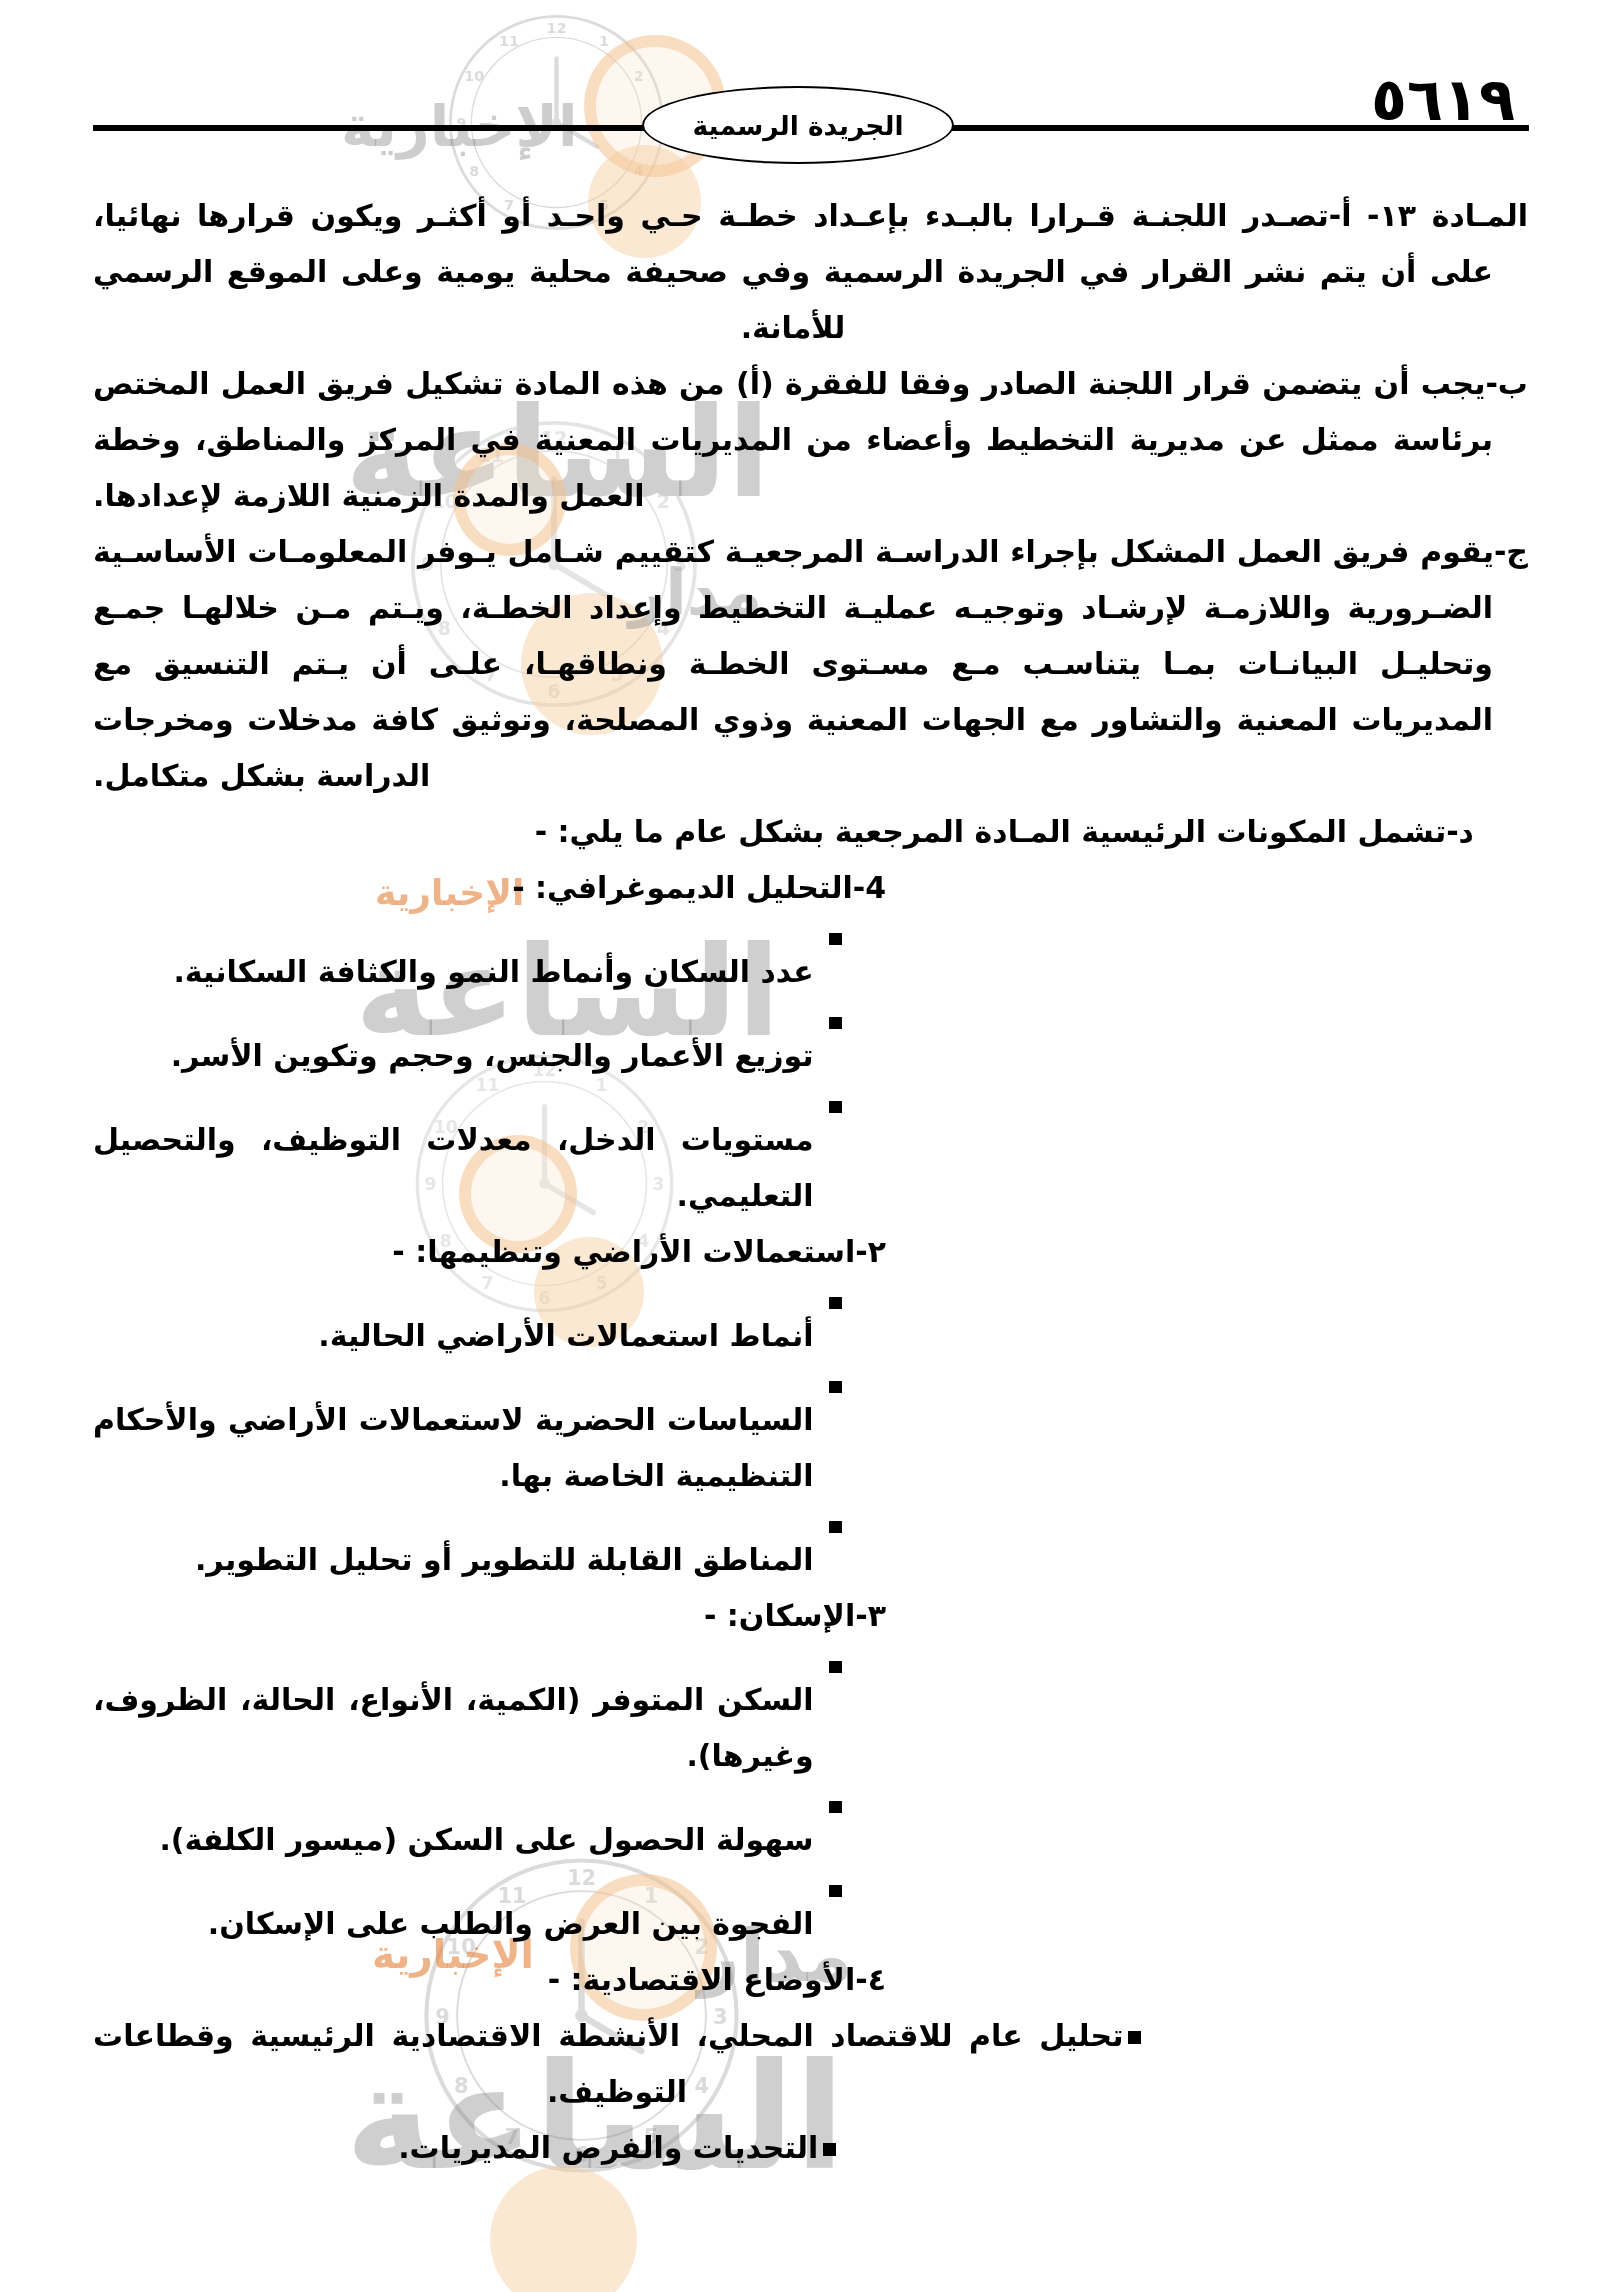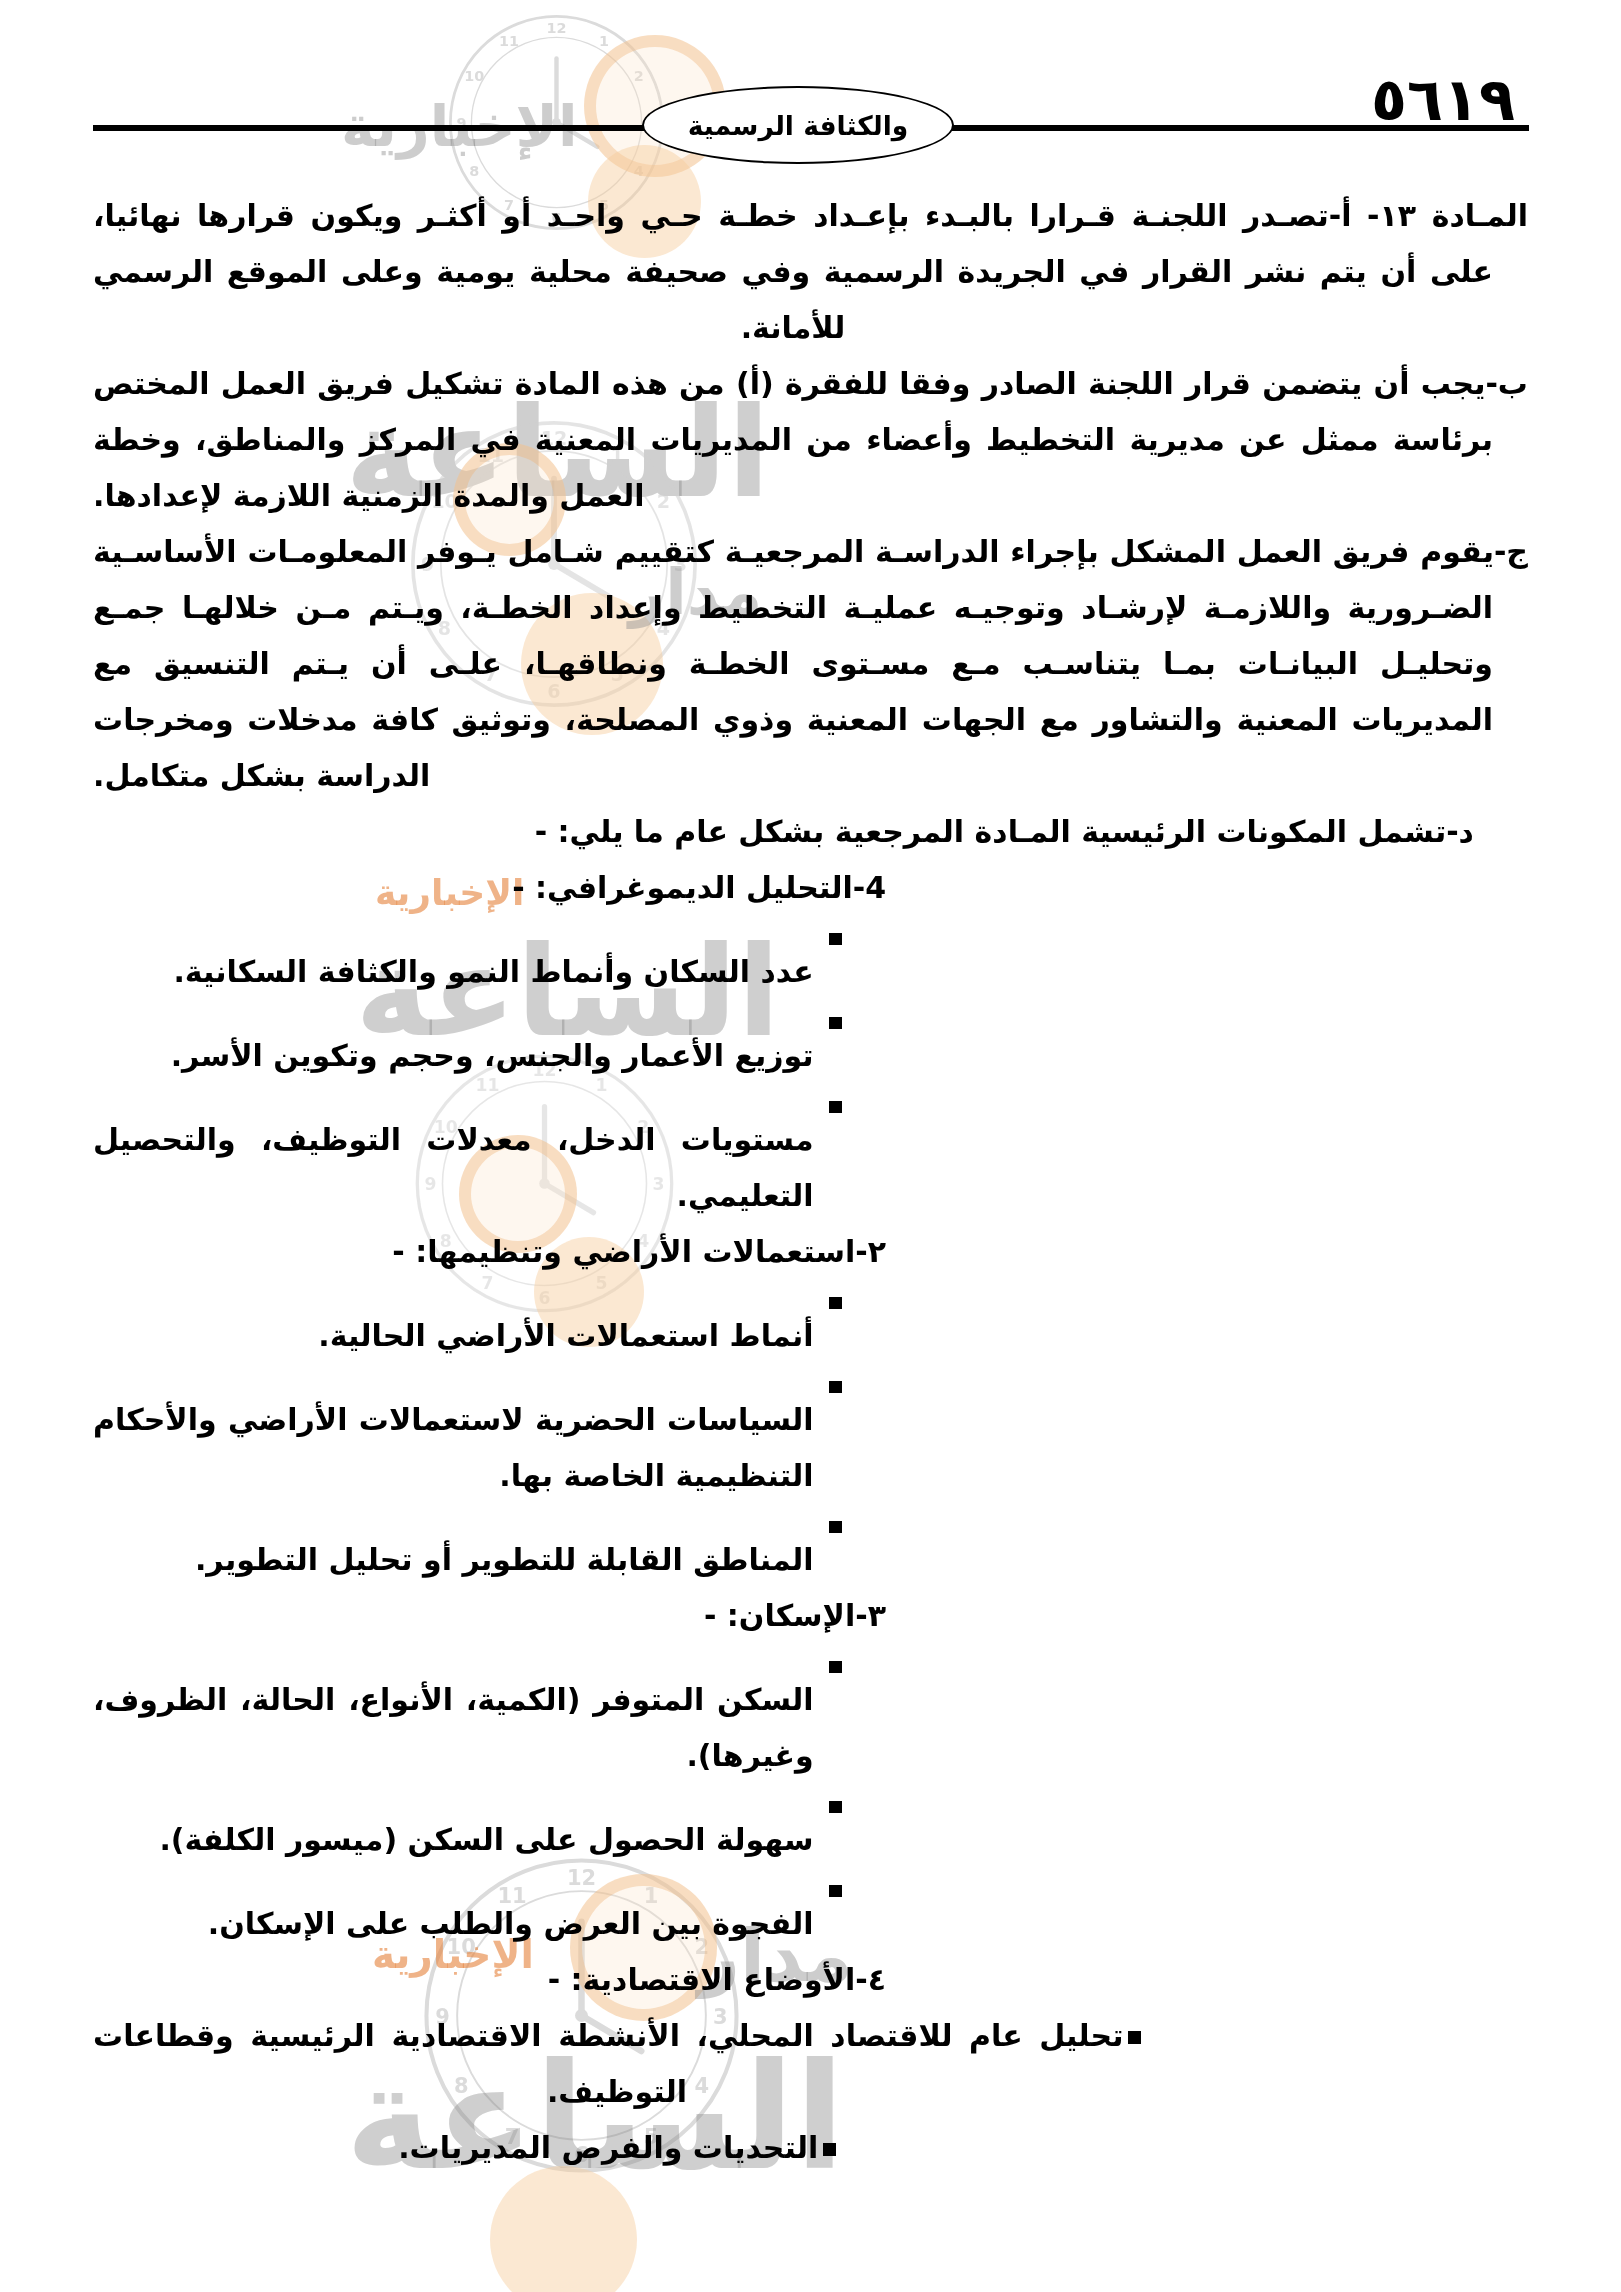--- a/index.html
+++ b/index.html
@@ -147,21 +147,21 @@
     <div class="wm-circle ring" style="left:570px;top:1874px;width:147px;height:147px"></div>
     <span class="wm-text gray" style="left:698px;top:1919px;font-size:73px">مدار</span>
     <span class="wm-text orange" style="left:372px;top:1935px;font-size:39px">الإخبارية</span>
     <span class="wm-text biggray" style="left:345px;top:2044px;font-size:147px">الساعة</span>
     <div class="wm-circle solid" style="left:490px;top:2166px;width:147px;height:147px"></div>
   </div>
 
   <div class="page-number">٥٦١٩</div>
   <div class="header-rule"></div>
   <div class="header-oval">
-    <span>والكثافة الرسمية</span>
+    <span>الجريدة الرسمية</span>
   </div>
 
   <div class="content">
     <p class="para center-last">المـادة ١٣- أ-تصـدر اللجنـة قـرارا بالبـدء بإعـداد خطـة حـي واحـد أو أكثـر ويكون قرارها نهائيا، على أن يتم نشر القرار في الجريدة الرسمية وفي صحيفة محلية يومية وعلى الموقع الرسمي للأمانة.</p>
     <p class="para left-last">ب-يجب أن يتضمن قرار اللجنة الصادر وفقا للفقرة (أ) من هذه المادة تشكيل فريق العمل المختص برئاسة ممثل عن مديرية التخطيط وأعضاء من المديريات المعنية في المركز والمناطق، وخطة العمل والمدة الزمنية اللازمة لإعدادها.</p>
     <p class="para left-last">ج-يقوم فريق العمل المشكل بإجراء الدراسـة المرجعيـة كتقييم شـامل يـوفر المعلومـات الأساسـية الضـرورية واللازمـة لإرشـاد وتوجيـه عمليـة التخطيط وإعداد الخطـة، ويـتم مـن خلالهـا جمـع وتحليـل البيانـات بمـا يتناسـب مـع مسـتوى الخطـة ونطاقهـا، علـى أن يـتم التنسيق مع المديريات المعنية والتشاور مع الجهات المعنية وذوي المصلحة، وتوثيق كافة مدخلات ومخرجات الدراسة بشكل متكامل.</p>
     <p class="para-d">د-تشمل المكونات الرئيسية المـادة المرجعية بشكل عام ما يلي: -</p>
 
     <div class="num-heading">4-التحليل الديموغرافي: -</div>
     <div class="bullet">

